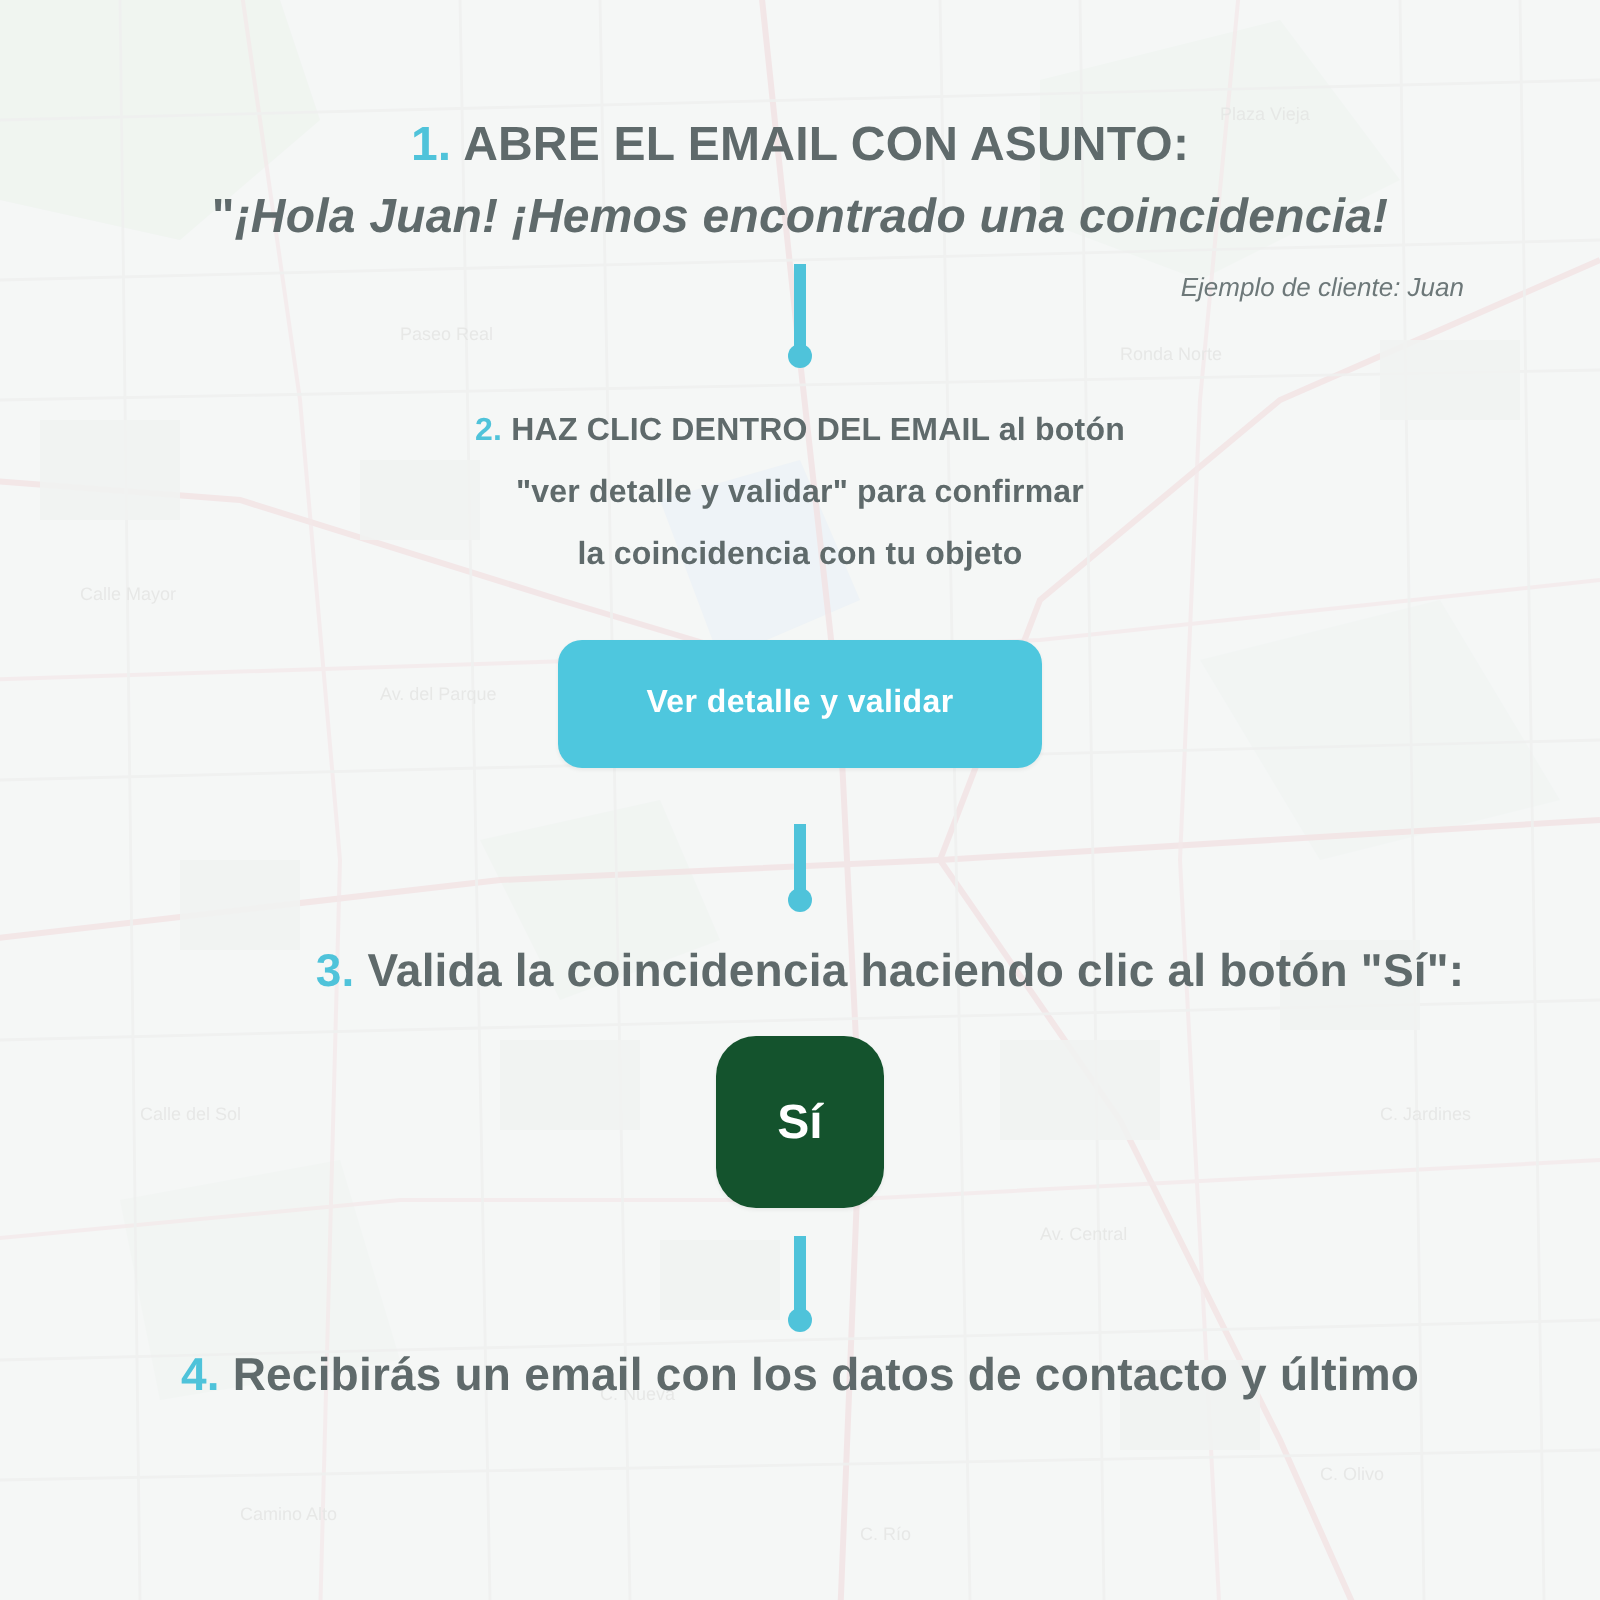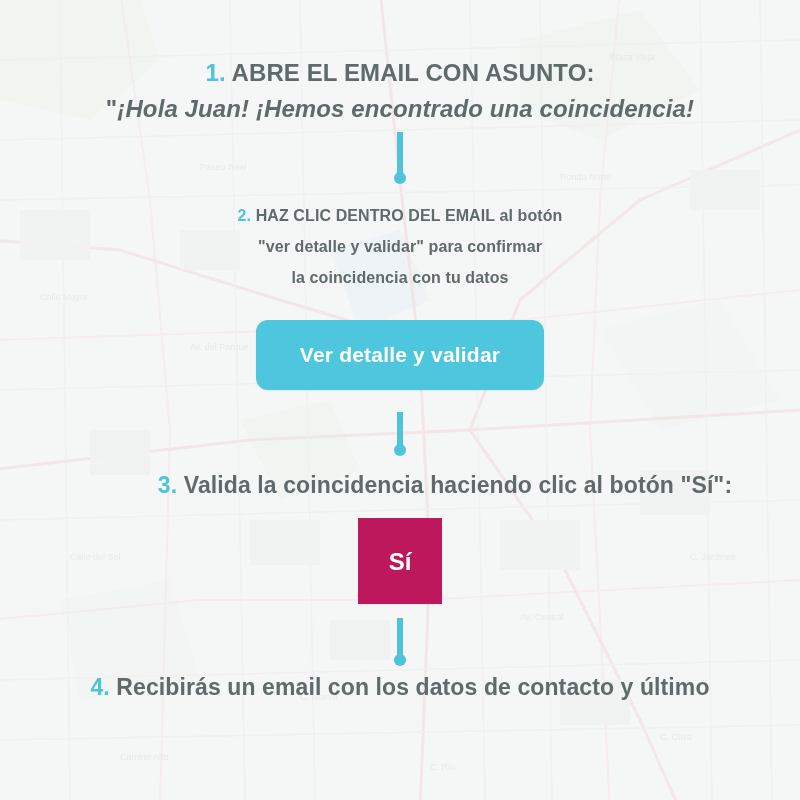--- a/index.html
+++ b/index.html
@@ -98,21 +98,21 @@
     position: absolute;
     top: 320px;
     left: 0;
     width: 800px;
     text-align: center;
   }
   .btn-primary {
     display: inline-block;
     background: #4ec7de;
     color: #ffffff;
-    font-size: 21px;
+    font-size: 16px;
     font-weight: bold;
     padding: 23px 44px;
     border-radius: 12px;
     border: none;
     cursor: pointer;
     letter-spacing: 0.2px;
     box-shadow: 0 1px 2px rgba(0,0,0,0.06);
   }
 
   
@@ -124,28 +124,28 @@
 
   .btn-row-yes {
     position: absolute;
     top: 518px;
     left: 0;
     width: 800px;
     text-align: center;
   }
   .btn-yes {
     display: inline-block;
-    background: #be185d;
+    background: #14532d;
     color: #ffffff;
     font-size: 24px;
     font-weight: bold;
     width: 84px;
     height: 86px;
     line-height: 86px;
-    border-radius: 0;
+    border-radius: 20px;
     border: none;
     cursor: pointer;
     box-shadow: 0 1px 2px rgba(0,0,0,0.06);
   }
 
   
   .step4 { top: 672px; }
   .step4 .line1,
   .step4 .line2 {
     font-size: 23px;
@@ -255,33 +255,34 @@
   <div class="content">
 
     <div class="step step1">
       <div class="line1">
         <span class="num">1.</span>
         <span>ABRE EL EMAIL CON ASUNTO:</span>
       </div>
       <div class="line2">
         <span class="quote">"</span><span>¡Hola Juan! ¡Hemos encontrado una coincidencia!</span>
       </div>
+      <div class="caption">Ejemplo de cliente: Juan</div>
     </div>
 
     <div class="connector c1">
       <span class="dot"></span>
     </div>
 
     <div class="step step2">
       <div class="line1">
         <span class="num">2.</span>
         <span>HAZ CLIC DENTRO DEL EMAIL al botón</span>
       </div>
       <div class="line2">"ver detalle y validar" para confirmar</div>
-      <div class="line3">la coincidencia con tu datos</div>
+      <div class="line3">la coincidencia con tu objeto</div>
     </div>
 
     <div class="btn-row">
       <button class="btn-primary">Ver detalle y validar</button>
     </div>
 
     <div class="connector c2">
       <span class="dot"></span>
     </div>
 

